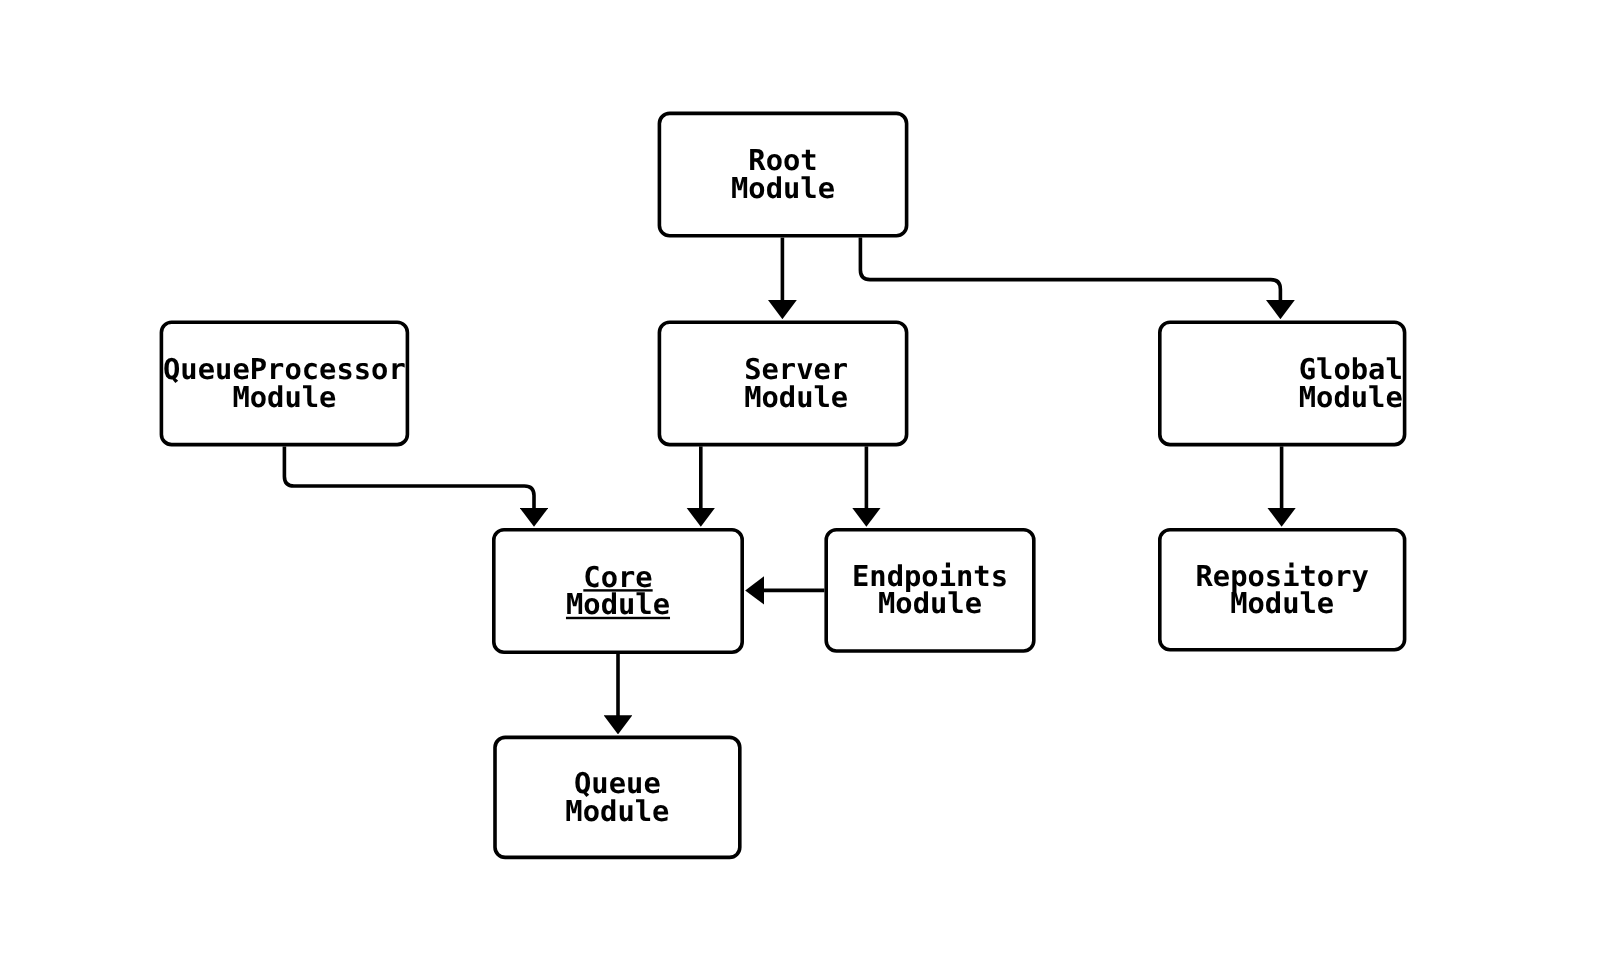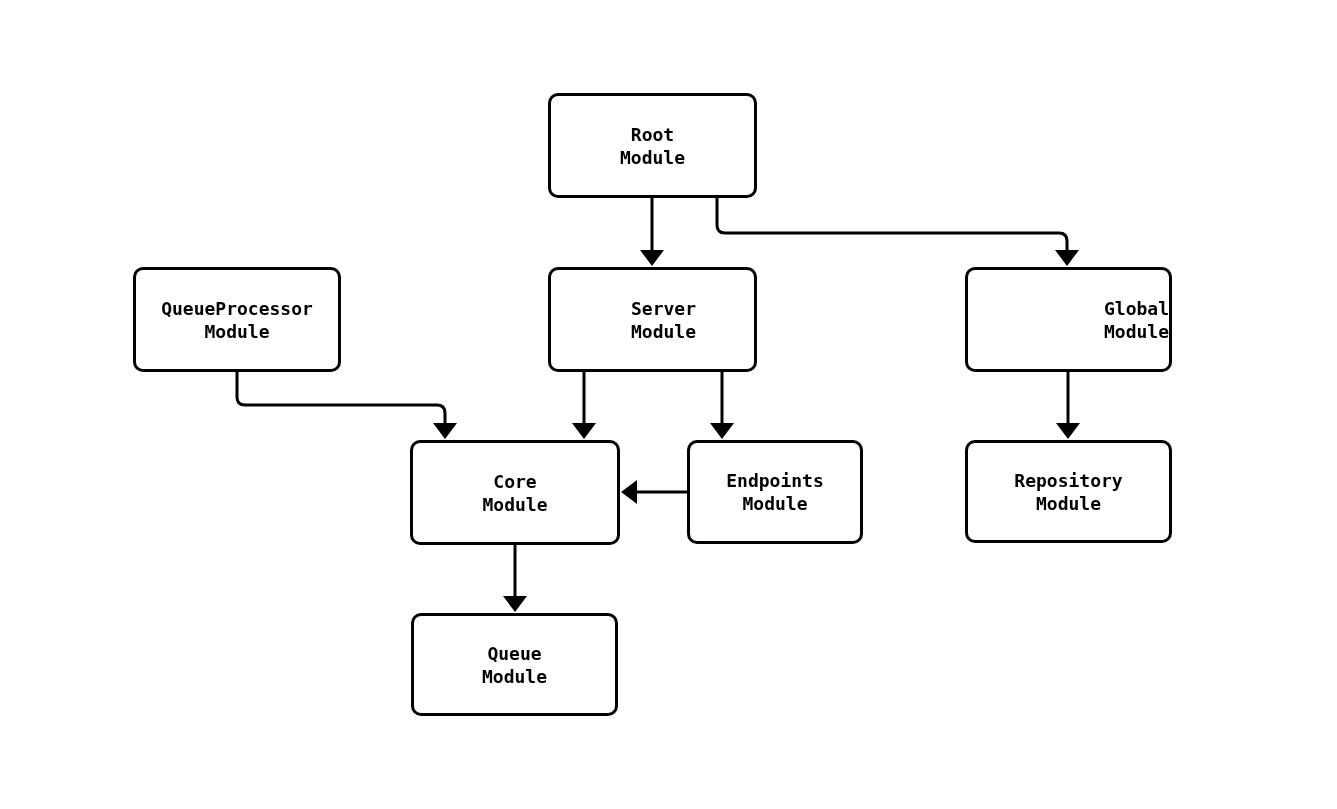--- a/index.html
+++ b/index.html
@@ -36,30 +36,30 @@
     border: 3px solid #000000;
     border-radius: 10px;
     display: flex;
     align-items: center;
     justify-content: center;
   }
   .node .label {
     white-space: pre-line;
     text-align: center;
     font-weight: bold;
-    font-size: 18px;
+    font-size: 24px;
     line-height: 23px;
     color: #000000;
   }
   
   .n-root          { left: 548px; top:  93px; width: 209px; height: 105px; }
   .n-queueproc     { left: 133px; top: 267px; width: 208px; height: 105px; }
   .n-server        { left: 548px; top: 267px; width: 209px; height: 105px; padding-left: 22px; }
   .n-global        { left: 965px; top: 267px; width: 207px; height: 105px; justify-content: flex-end; }
-  .n-core          { left: 410px; top: 440px; width: 210px; height: 105px; }
+  .n-core          { left: 410px; top: 440px; width: 210px; height: 105px; text-decoration: underline; }
   .n-endpoints     { left: 687px; top: 440px; width: 176px; height: 104px; }
   .n-repository    { left: 965px; top: 440px; width: 207px; height: 103px; align-items: center; }
   .n-queue         { left: 411px; top: 613px; width: 207px; height: 103px; justify-content: center; }
 </style>
 </head>
 <body>
 
 <div class="canvas">
 
   <svg class="edge-layer" viewBox="0 0 1337 809" xmlns="http://www.w3.org/2000/svg">

